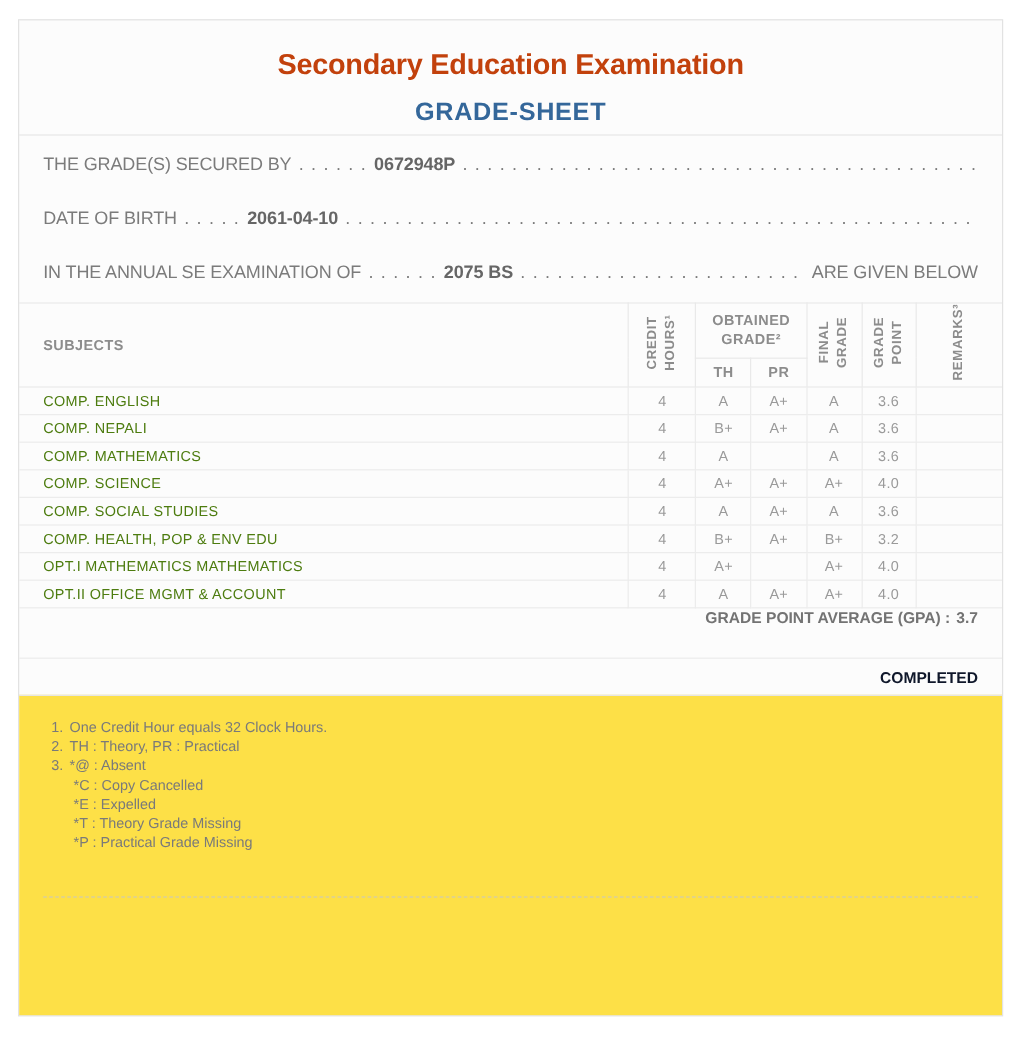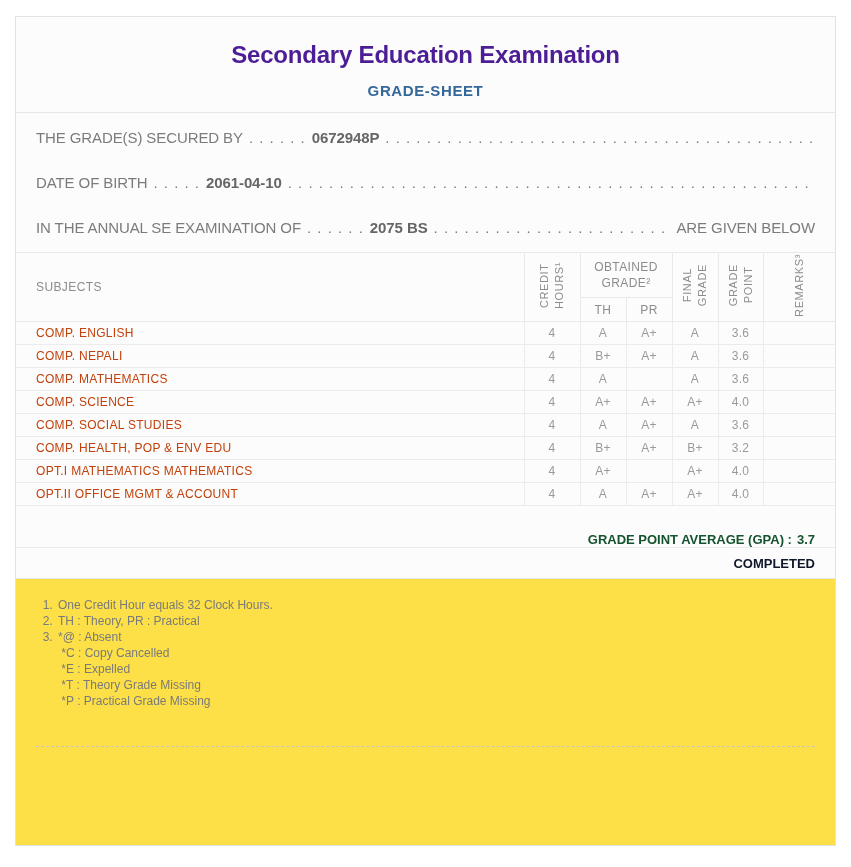--- a/index.html
+++ b/index.html
@@ -21,21 +21,21 @@
     text-align: center;
     border-bottom: 1px solid #e7e7e7;
   }
   .title {
     margin: 0; padding-top: 24px;
     font-size: 24px; font-weight: bold;
     letter-spacing: -0.2px;
   }
   .subtitle {
     margin: 0; padding-top: 13px;
-    font-size: 15px; font-weight: bold;
+    font-size: 21px; font-weight: bold;
     letter-spacing: 0.6px;
   }
   
   .statements { height: 139px; padding: 2px 0; }
   .stmt {
     height: 45px;
     display: flex; align-items: center;
     padding: 0 20px;
     font-size: 15px; color: #7b7b7b;
     letter-spacing: -0.1px;
@@ -48,21 +48,21 @@
   .stmt-suffix { margin-left: 6px; }
   
   table {
     width: 100%;
     border-collapse: collapse;
     table-layout: fixed;
   }
   thead th {
     border: 1px solid #e9e9e9;
     color: #8c8c8c;
-    font-weight: normal;
+    font-weight: bold;
     vertical-align: middle;
     padding: 0;
   }
   tr > *:first-child { border-left: 0; }
   tr > *:last-child { border-right: 0; }
   .th-subjects {
     text-align: left; padding-left: 20px;
     font-size: 12px; letter-spacing: 0.4px;
   }
   .vhead {
@@ -82,29 +82,29 @@
     height: 23px;
     font-size: 12px;
     color: #9a9a9a;
     text-align: center;
     padding: 2px 4px;
     letter-spacing: 0.3px;
   }
   tbody td.subject {
     text-align: left;
     padding-left: 20px;
-    color: #c2410c;
+    color: #4d7c0f;
   }
   
   .gpa-row {
     height: 42px;
     border-bottom: 1px solid #ececec;
-    display: flex; align-items: flex-end; justify-content: flex-end;
+    display: flex; align-items: flex-start; justify-content: flex-end;
     padding: 0 20px;
-    font-size: 13px; font-weight: bold; color: #14532d;
+    font-size: 13px; font-weight: bold; color: #737373;
   }
   .gpa-row .gpa-value { margin-left: 5px; }
   .completed-row {
     height: 30px;
     display: flex; align-items: center; justify-content: flex-end;
     padding: 0 20px;
     font-size: 13px; font-weight: bold; color: #0f172a;
   }
   
   .notes-band {
@@ -137,21 +137,21 @@
     line-height: 17px;
     max-width: 768px;
   }
 </style>
 </head>
 <body>
 
 <div class="card">
 
   <div class="card-header">
-    <h1 class="title" style="color: #4c1d95;">Secondary Education Examination</h1>
+    <h1 class="title" style="color: #c2410c;">Secondary Education Examination</h1>
     <h2 class="subtitle" style="color: rgb(52, 103, 154);">GRADE-SHEET</h2>
   </div>
 
   <div class="statements">
     <div class="stmt">
       <span class="stmt-label">THE GRADE(S) SECURED BY</span>
       <span class="stmt-dots">. . . . . .</span>
       <span class="stmt-value">0672948P</span>
       <span class="stmt-fill">. . . . . . . . . . . . . . . . . . . . . . . . . . . . . . . . . . . . . . . . . . . . . . . . . . . . . . . . . . . . . . . . . . . . . . . . . . . . . . . . . . . . . . . . . . . . . . . . . . . . . . . .</span>
     </div>

